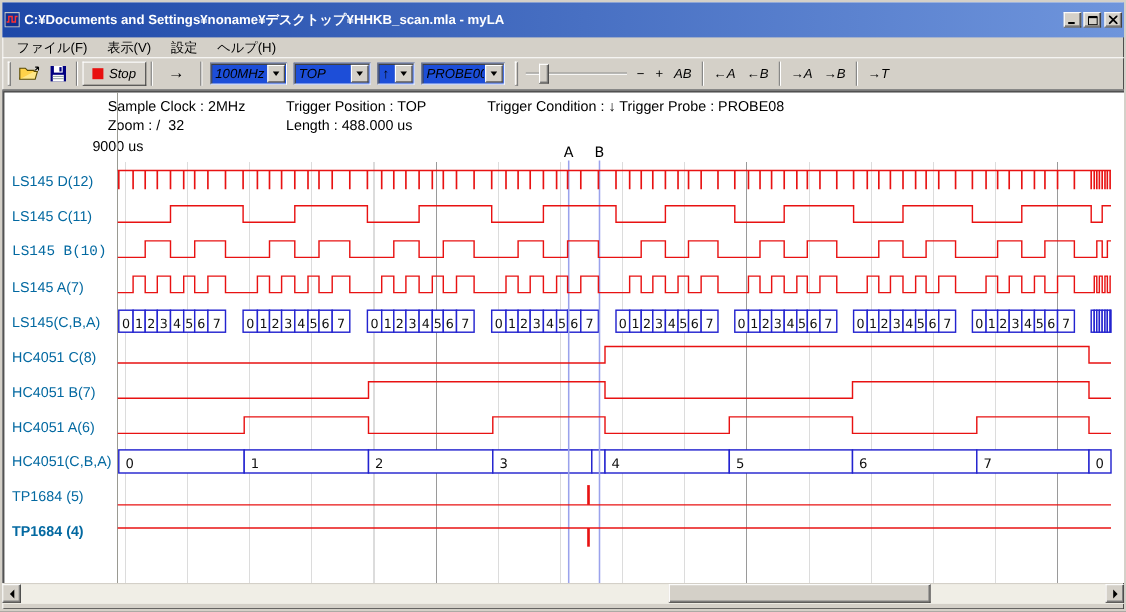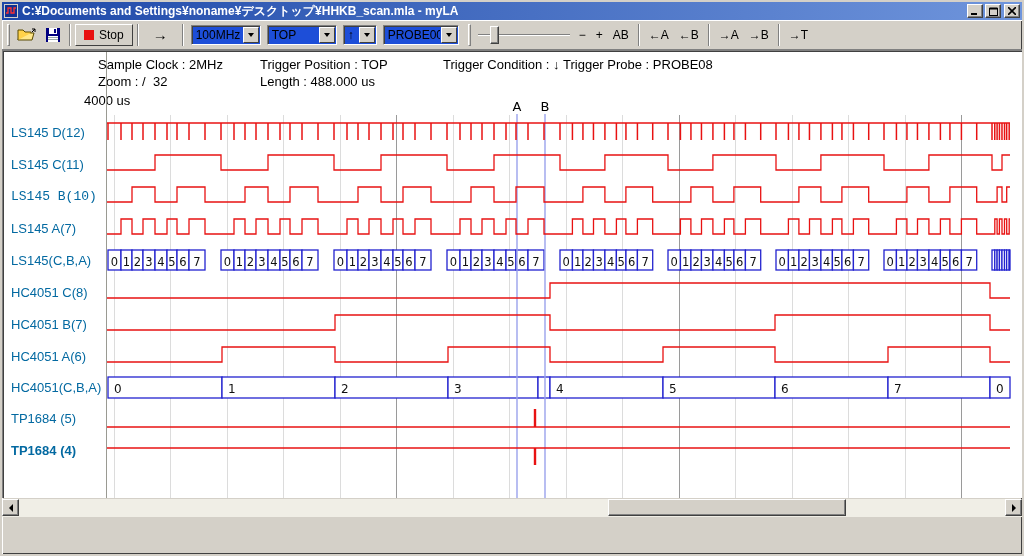--- a/index.html
+++ b/index.html
@@ -1,33 +1,33 @@
 <!DOCTYPE html>
 <html><head>
 <meta charset="utf-8">
 <style>
   html,body{margin:0;padding:0;background:#6b6b6b;}
   *{box-sizing:border-box;}
   .window{position:relative;width:1024px;height:556px;background:#d4d0c8;
     font-family:"Liberation Sans",sans-serif;border:2px solid #d4d0c8;
     box-shadow:inset 1px 1px 0 #ffffff, inset -1px -1px 0 #404040;overflow:hidden;}
   
-  .titlebar{height:18px;margin:0 0 0 0;display:flex;align-items:center;
+  .titlebar{height:32px;margin:0 0 0 0;display:flex;align-items:center;
     background:linear-gradient(to right,#1e48a8,#6f95dc);color:#fff;padding:0 2px;}
   .titlebar .ttext{font-size:12px;font-weight:bold;margin-left:4px;flex:1;white-space:nowrap;overflow:hidden;}
   .winbtn{width:16px;height:14px;background:#d4d0c8;border:1px solid;
     border-color:#ffffff #404040 #404040 #ffffff;box-shadow:inset -1px -1px 0 #808080;
     display:flex;align-items:center;justify-content:center;margin-left:2px;}
   .winbtn svg{display:block;}
   
   .menubar{height:18px;display:flex;align-items:center;font-size:12px;padding-left:4px;color:#000;}
   .menubar .mitem{padding:1px 9px;}
   
   .toolbar{height:30px;display:flex;align-items:center;border-bottom:1px solid #808080;
-    box-shadow:0 1px 0 #ffffff inset;padding:0 2px;position:relative;}
+    box-shadow:0 1px 0 #ffffff inset;padding:0 2px;position:relative;font-style:italic;}
   .grip{width:3px;height:22px;border:1px solid;border-color:#ffffff #808080 #808080 #ffffff;margin:0 3px;}
   .tsep{width:2px;height:22px;border-left:1px solid #808080;border-right:1px solid #ffffff;margin:0 4px;}
   .tbtn{height:24px;display:flex;align-items:center;justify-content:center;padding:0 4px;color:#000;}
   .stopbtn{height:22px;display:flex;align-items:center;gap:5px;font-size:12px;padding:0 8px;
     border:1px solid;border-color:#ffffff #404040 #404040 #ffffff;background:#d4d0c8;}
   .stopsq{width:10px;height:10px;background:#e81010;}
   .arrowbtn{font-size:15px;font-weight:bold;padding:0 10px;}
   .combo{height:20px;background:#1d4ed8;border:1px solid;border-color:#808080 #ffffff #ffffff #808080;
     box-shadow:inset 1px 1px 0 #404040;display:flex;align-items:center;font-size:12px;margin:0 3px;}
   .combo .cval{flex:1;padding-left:4px;white-space:nowrap;overflow:hidden;}
@@ -86,20 +86,26 @@
           <rect x="0.5" y="0.5" width="8" height="2" fill="#000"></rect>
         </svg>
     </div>
     <div class="winbtn" style="margin-left:3px;">
       <svg width="8" height="8">
           <path d="M0,0 L8,8 M8,0 L0,8" stroke="#000" stroke-width="1.6"></path>
         </svg>
     </div>
   </div>
 
+  <div class="menubar" id="menubar">
+      <span class="mitem">ファイル(F)</span>
+      <span class="mitem">表示(V)</span>
+      <span class="mitem">設定</span>
+      <span class="mitem">ヘルプ(H)</span>
+    </div>
 
   <div class="toolbar">
     <div class="grip"></div>
     <div class="tbtn">
       <svg width="20" height="16">
         <path d="M1,13 L3,6 L17,6 L15,13 Z" fill="#ffe789" stroke="#5a4a00"></path>
         <path d="M1,13 L1,3 L6,3 L8,5 L14,5 L14,6" fill="#ffd24a" stroke="#5a4a00"></path>
         <path d="M15,2 h3 M18,2 v3 M18,2 l-3,3" stroke="#000" fill="none"></path>
       </svg>
     </div>
@@ -167,21 +173,21 @@
       </div>
   </div>
 
   <div class="client">
     <div class="hinfo" style="left:96px;top:7px">Sample Clock : 2MHz</div>
     <div class="hinfo" style="left:258px;top:7px">Trigger Position : TOP</div>
     <div class="hinfo" style="left:441px;top:7px">Trigger Condition : ↓</div>
     <div class="hinfo" style="left:561px;top:7px">Trigger Probe : PROBE08</div>
     <div class="hinfo" style="left:96px;top:24px">Zoom : /  32</div>
     <div class="hinfo" style="left:258px;top:24px">Length : 488.000 us</div>
-    <div class="hinfo" style="left:82px;top:43px">4000 us</div>
+    <div class="hinfo" style="left:82px;top:43px">9000 us</div>
     <div id="chlabels">
         <div class="chlabel" style="top: 75px;">LS145 D(12)</div>
         <div class="chlabel" style="top: 107px;">LS145 C(11)</div>
         <div class="chlabel" style="top: 139px; font-family: Liberation Mono, monospace;">LS145 B(10)</div>
         <div class="chlabel" style="top: 171px;">LS145 A(7)</div>
         <div class="chlabel" style="top: 203px;">LS145(C,B,A)</div>
         <div class="chlabel" style="top: 235px;">HC4051 C(8)</div>
         <div class="chlabel" style="top: 267px;">HC4051 B(7)</div>
         <div class="chlabel" style="top: 299px;">HC4051 A(6)</div>
         <div class="chlabel" style="top: 330px;">HC4051(C,B,A)</div>

